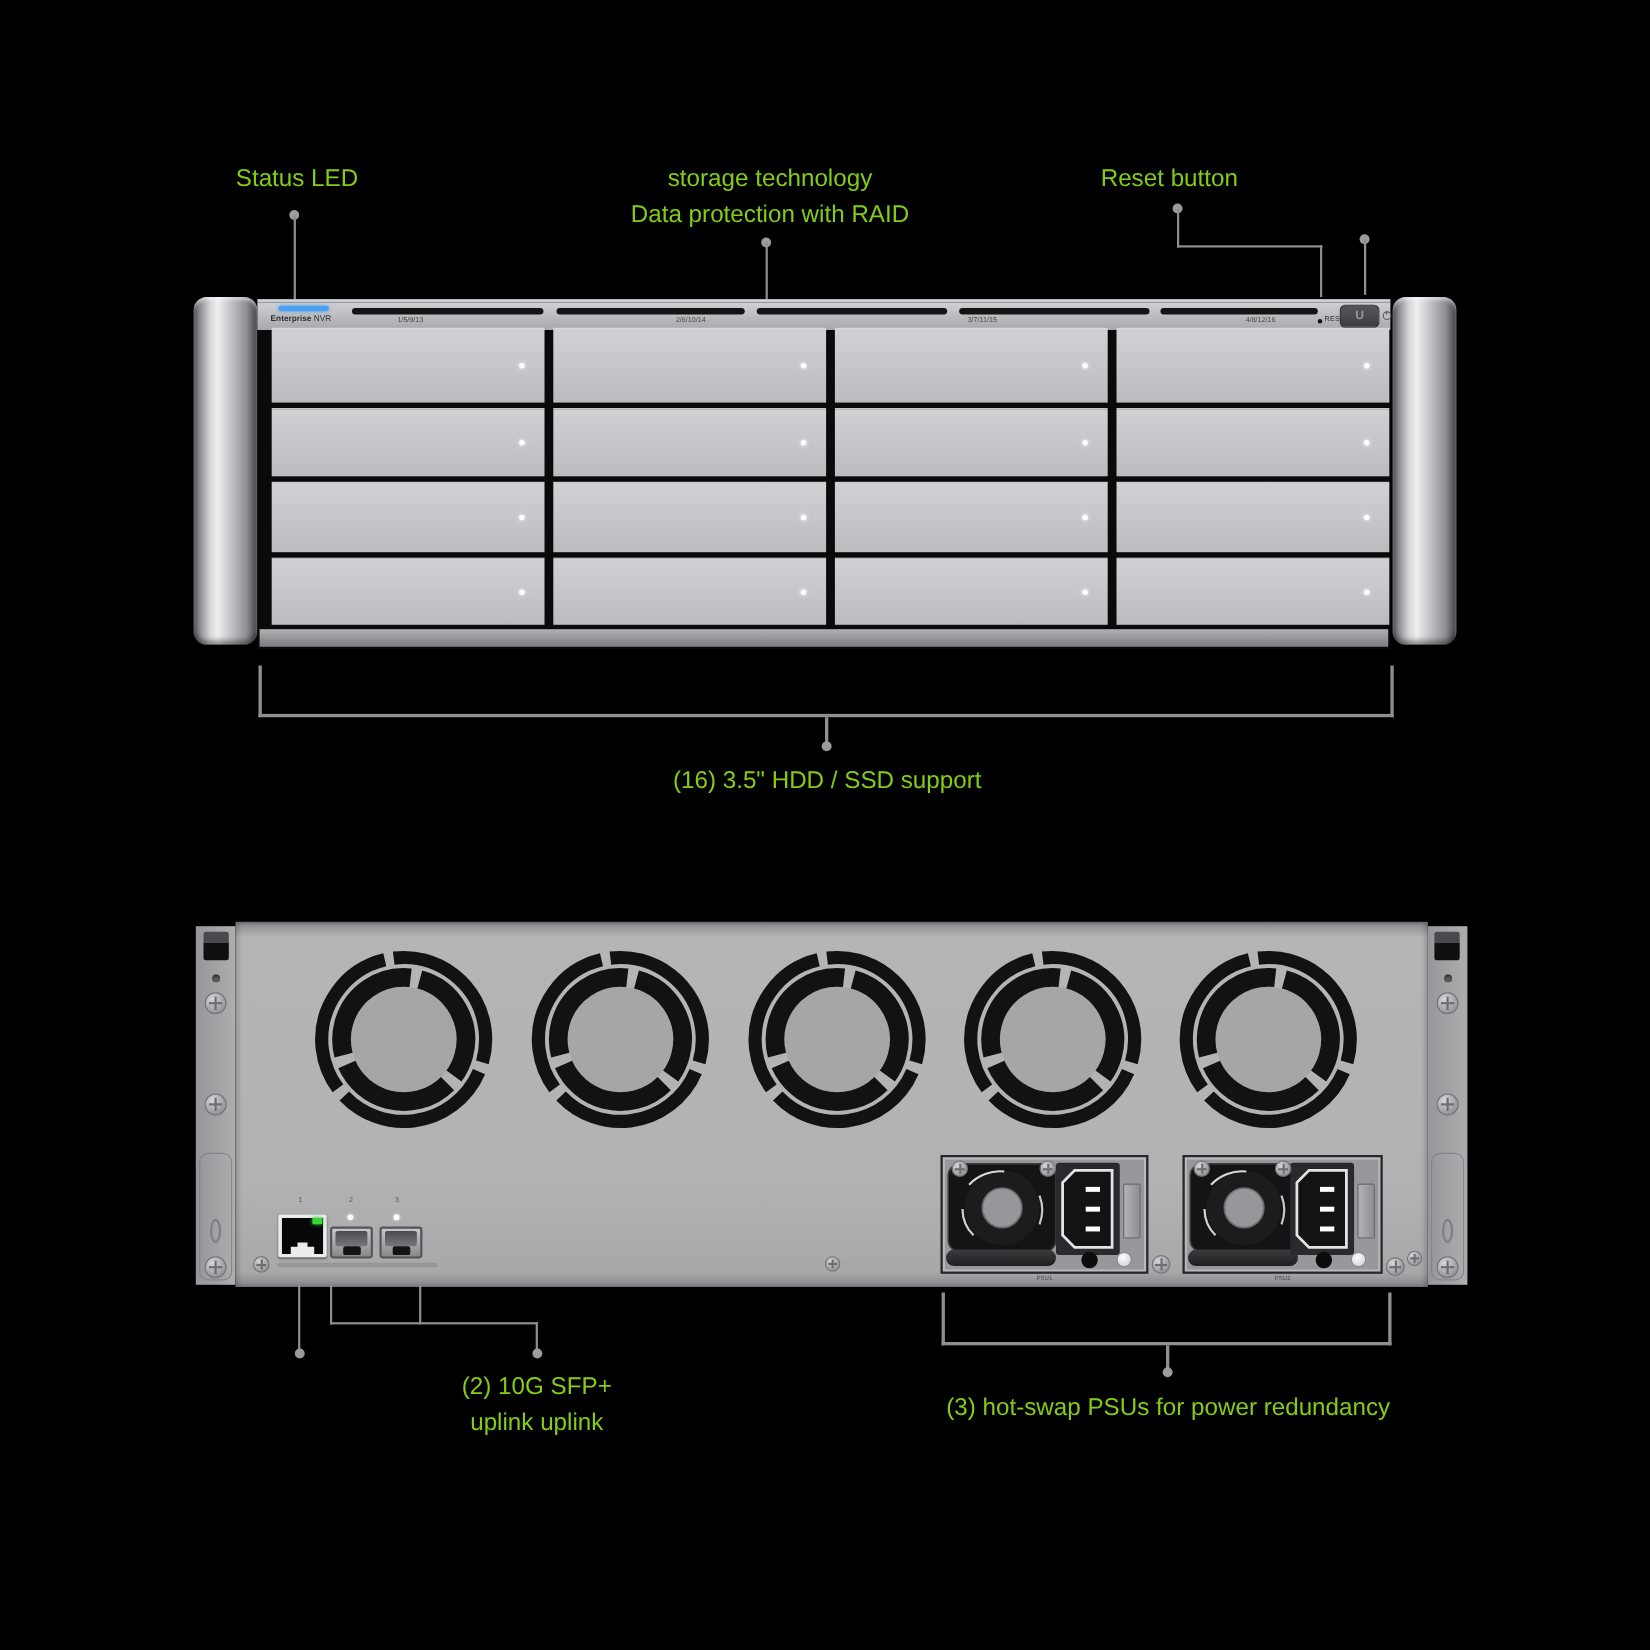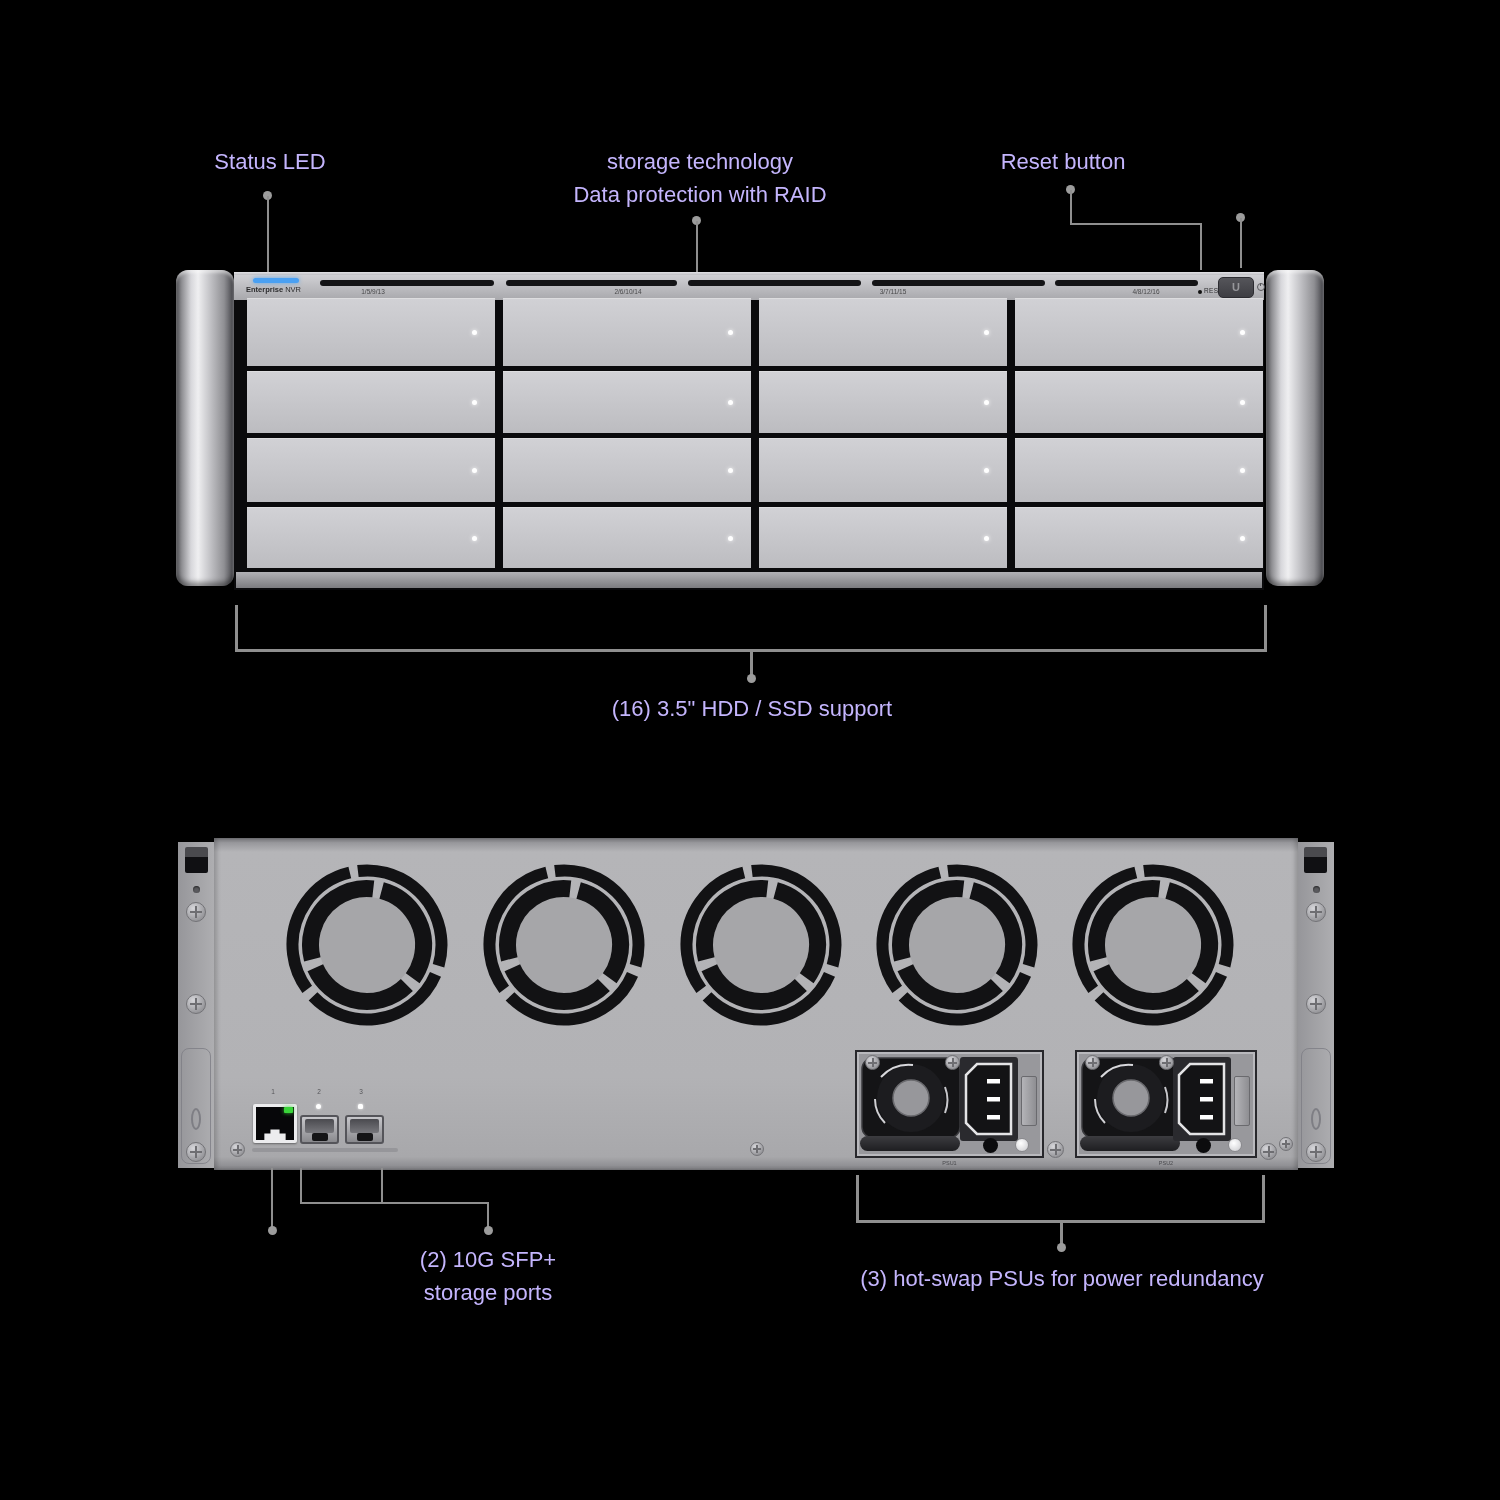--- a/index.html
+++ b/index.html
@@ -1,19 +1,19 @@
 <!DOCTYPE html>
 <html><head>
 <meta charset="utf-8">
 <style>
   html,body{margin:0;padding:0;background:#000;}
   #canvas{position:relative;width:1500px;height:1500px;background:#000;overflow:hidden;
           font-family:"Liberation Sans",sans-serif;}
   
-  .ann{position:absolute;color:#c4b5fd;font-size:22px;line-height:33px;text-align:center;}
+  .ann{position:absolute;color:#84cc16;font-size:22px;line-height:33px;text-align:center;}
   .ann .u{border-bottom:2px solid #4c4c4c;padding-bottom:1px;}
   
   .ln{position:absolute;background:#8f8f8f;}
   .dot{position:absolute;width:9px;height:9px;border-radius:50%;background:#9c9c9c;}
   
   #front{position:absolute;left:176px;top:268px;width:1148px;height:322px;}
   .handle{position:absolute;top:2px;width:58px;height:316px;border-radius:12px;
     background:linear-gradient(90deg,#4f4f53 0%,#8a8a8e 9%,#d7d7db 26%,#efeff1 38%,#c0c0c4 60%,#8f8f93 83%,#55555a 96%);
     box-shadow:inset 0 3px 3px rgba(255,255,255,.45),inset 0 -4px 5px rgba(0,0,0,.4);}
   #chassis{position:absolute;left:58px;top:4px;width:1030px;height:318px;background:#0a0a0c;}
@@ -331,21 +331,21 @@
   <div class="ln" style="left:271px;top:1168px;width:2px;height:62px;"></div>
   <div class="dot" style="left:268px;top:1226px;"></div>
 
   <div class="ln" style="left:300px;top:1168px;width:2px;height:36px;"></div>
   <div class="ln" style="left:381px;top:1168px;width:2px;height:36px;"></div>
   <div class="ln" style="left:300px;top:1202px;width:189px;height:2px;"></div>
   <div class="ln" style="left:487px;top:1202px;width:2px;height:28px;"></div>
   <div class="dot" style="left:484px;top:1226px;"></div>
   <div class="ann" style="left:388px;top:1243px;width:200px;">
     <div>(2) 10G SFP+</div>
-    <div>storage ports</div>
+    <div>uplink uplink</div>
   </div>
 
   <div class="ln" style="left:856px;top:1175px;width:3px;height:48px;"></div>
   <div class="ln" style="left:1262px;top:1175px;width:3px;height:48px;"></div>
   <div class="ln" style="left:856px;top:1220px;width:409px;height:3px;"></div>
   <div class="ln" style="left:1060px;top:1223px;width:3px;height:22px;"></div>
   <div class="dot" style="left:1057px;top:1243px;"></div>
   <div class="ann" style="left:812px;top:1262px;width:500px;">
     <div>(3) hot-swap PSUs for power redundancy</div>
   </div>

